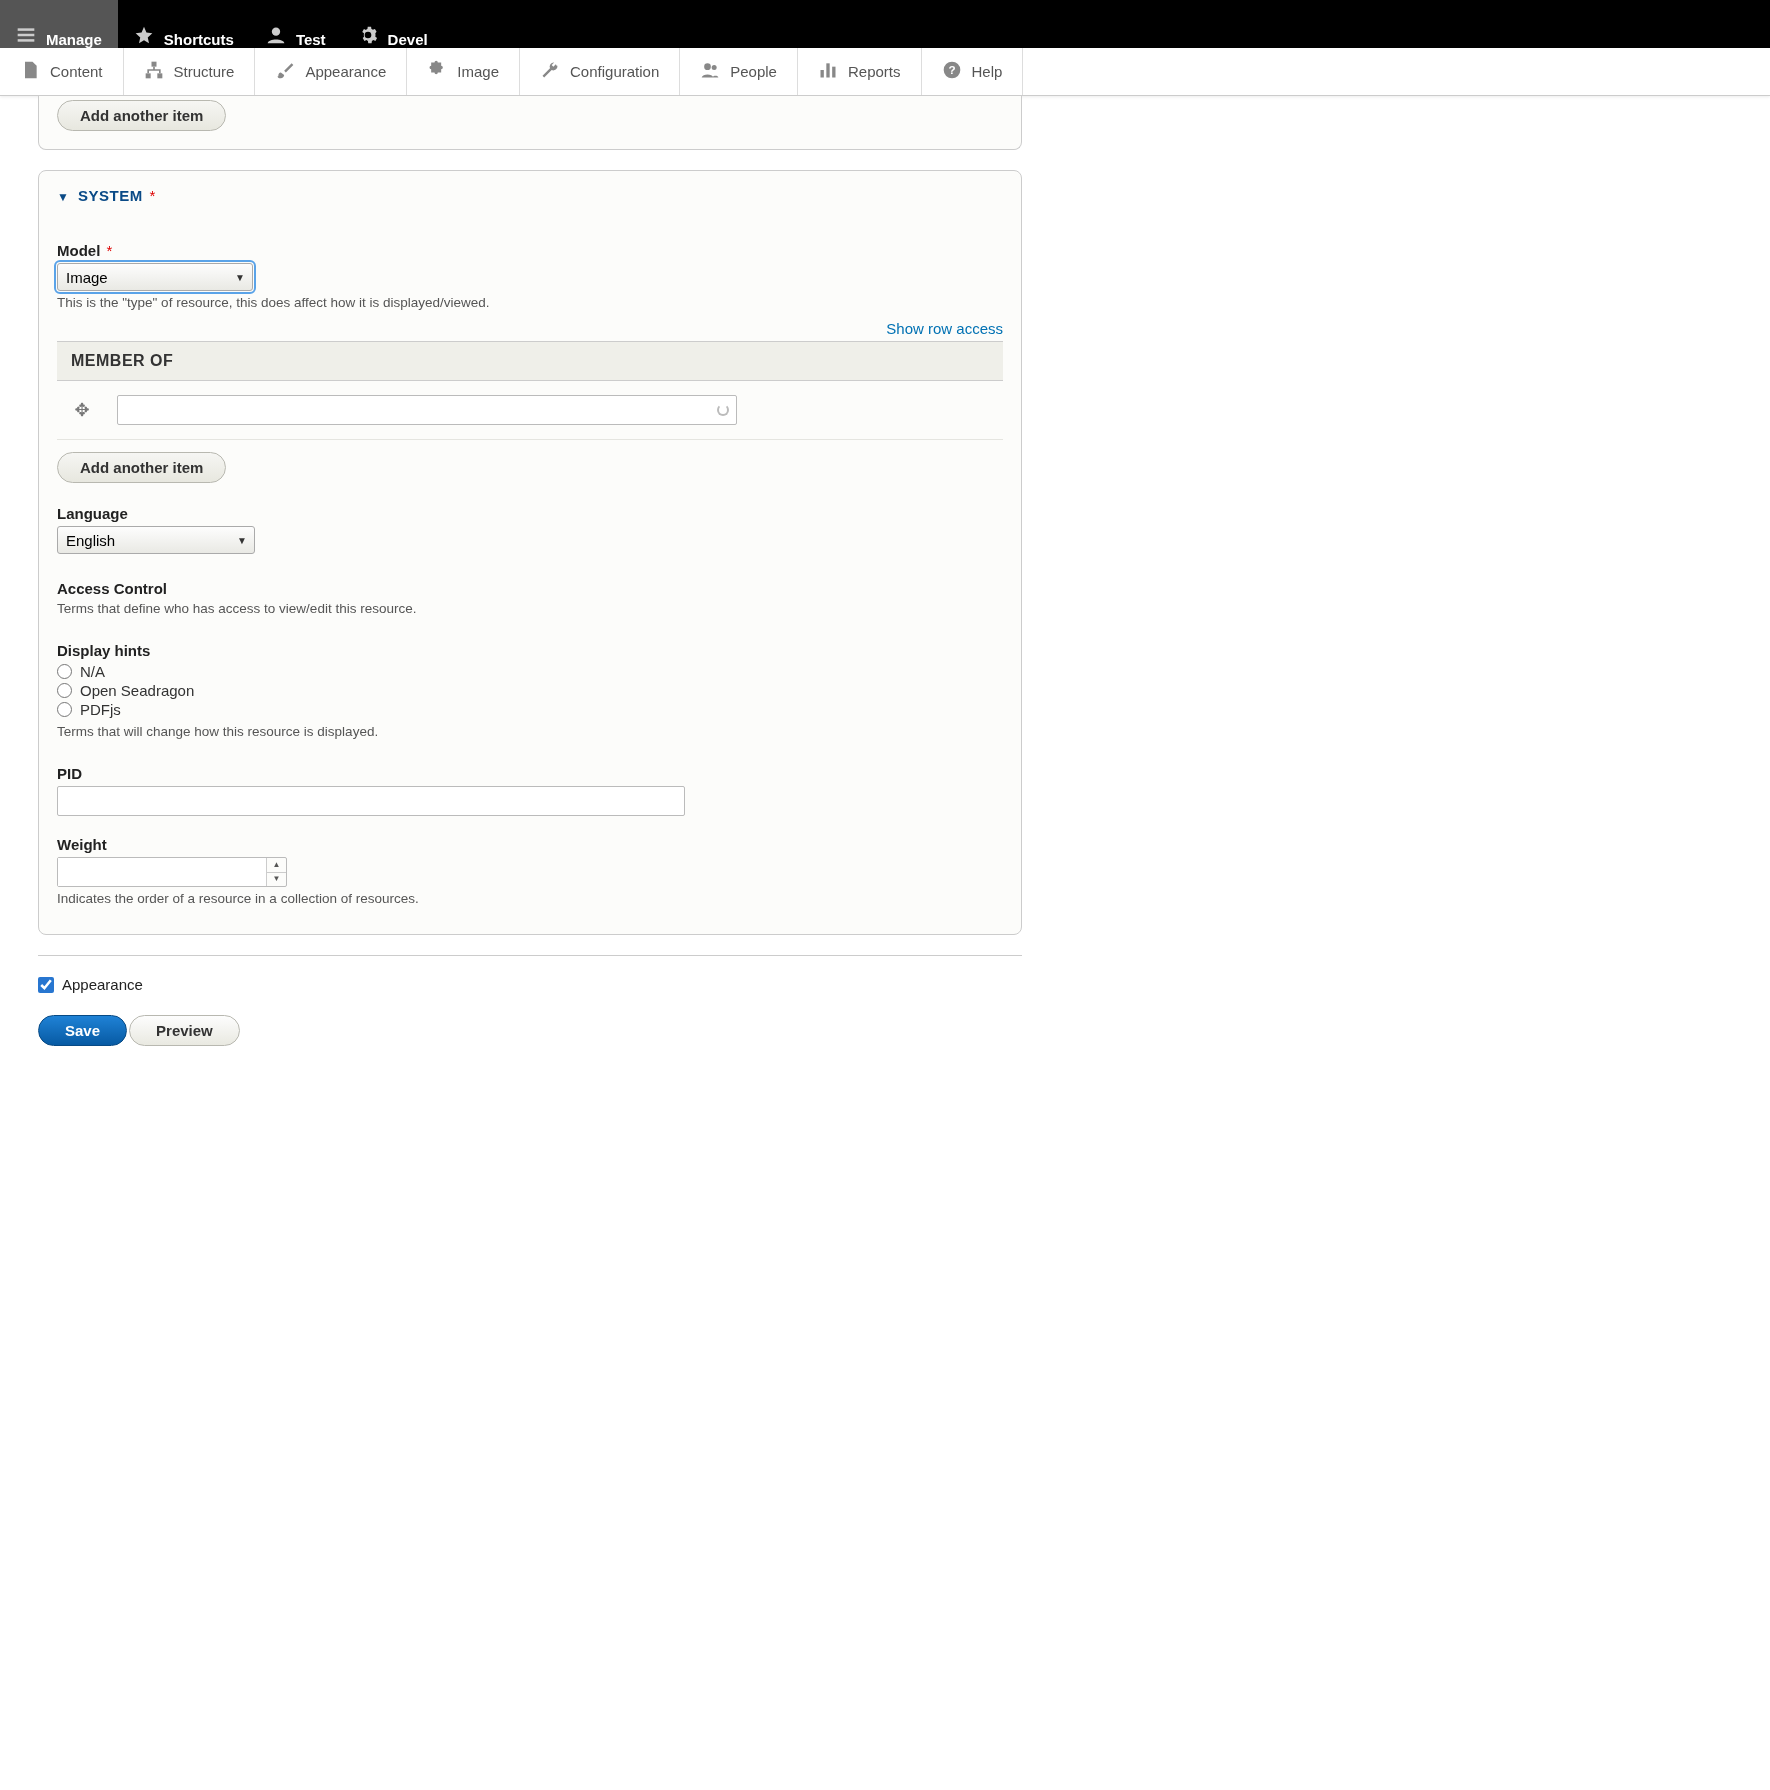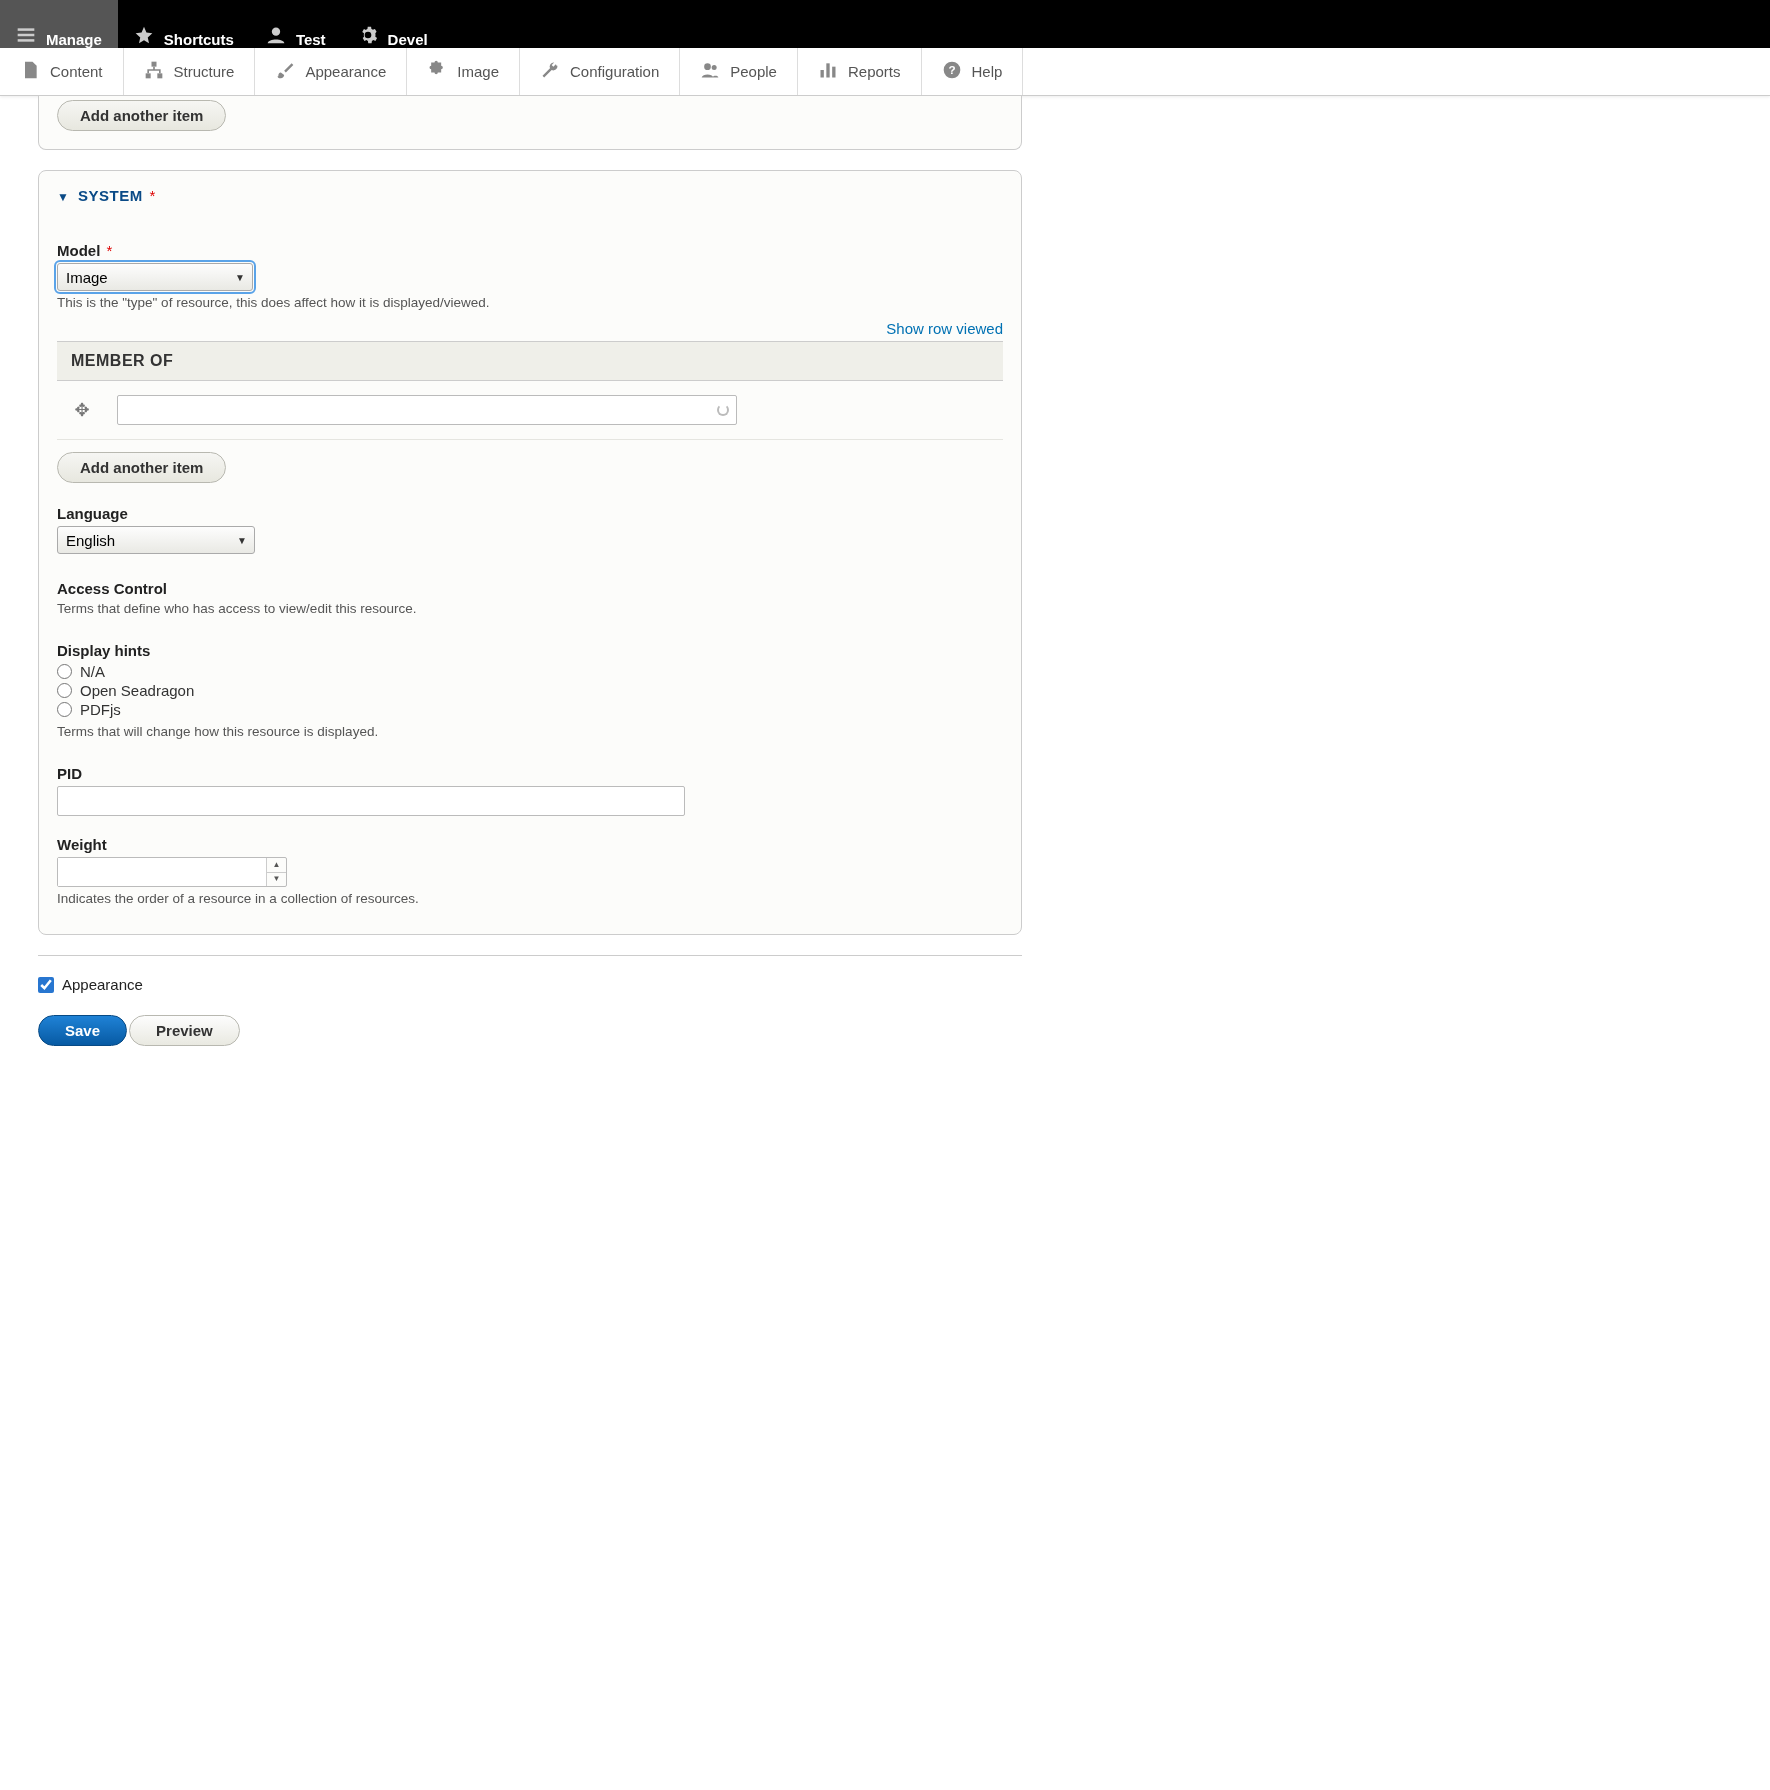--- a/index.html
+++ b/index.html
@@ -379,21 +379,21 @@
           </label>
           <div class="select-wrap focused" style="width:196px;">
             <select class="select" style="width:196px;">
               <option>Image</option>
             </select>
           </div>
           <div class="description">This is the "type" of resource, this does affect how it is displayed/viewed.</div>
         </div>
 
         <div class="show-row-weights">
-          <a href="#">Show row viewed</a>
+          <a href="#">Show row access</a>
         </div>
 
         <div class="table-header">MEMBER OF</div>
         <div class="table-row">
           <span class="drag-handle">✥</span>
           <div class="autocomplete-input">
             <input type="text" value="" style="">
             <span class="throbber"></span>
           </div>
         </div>

